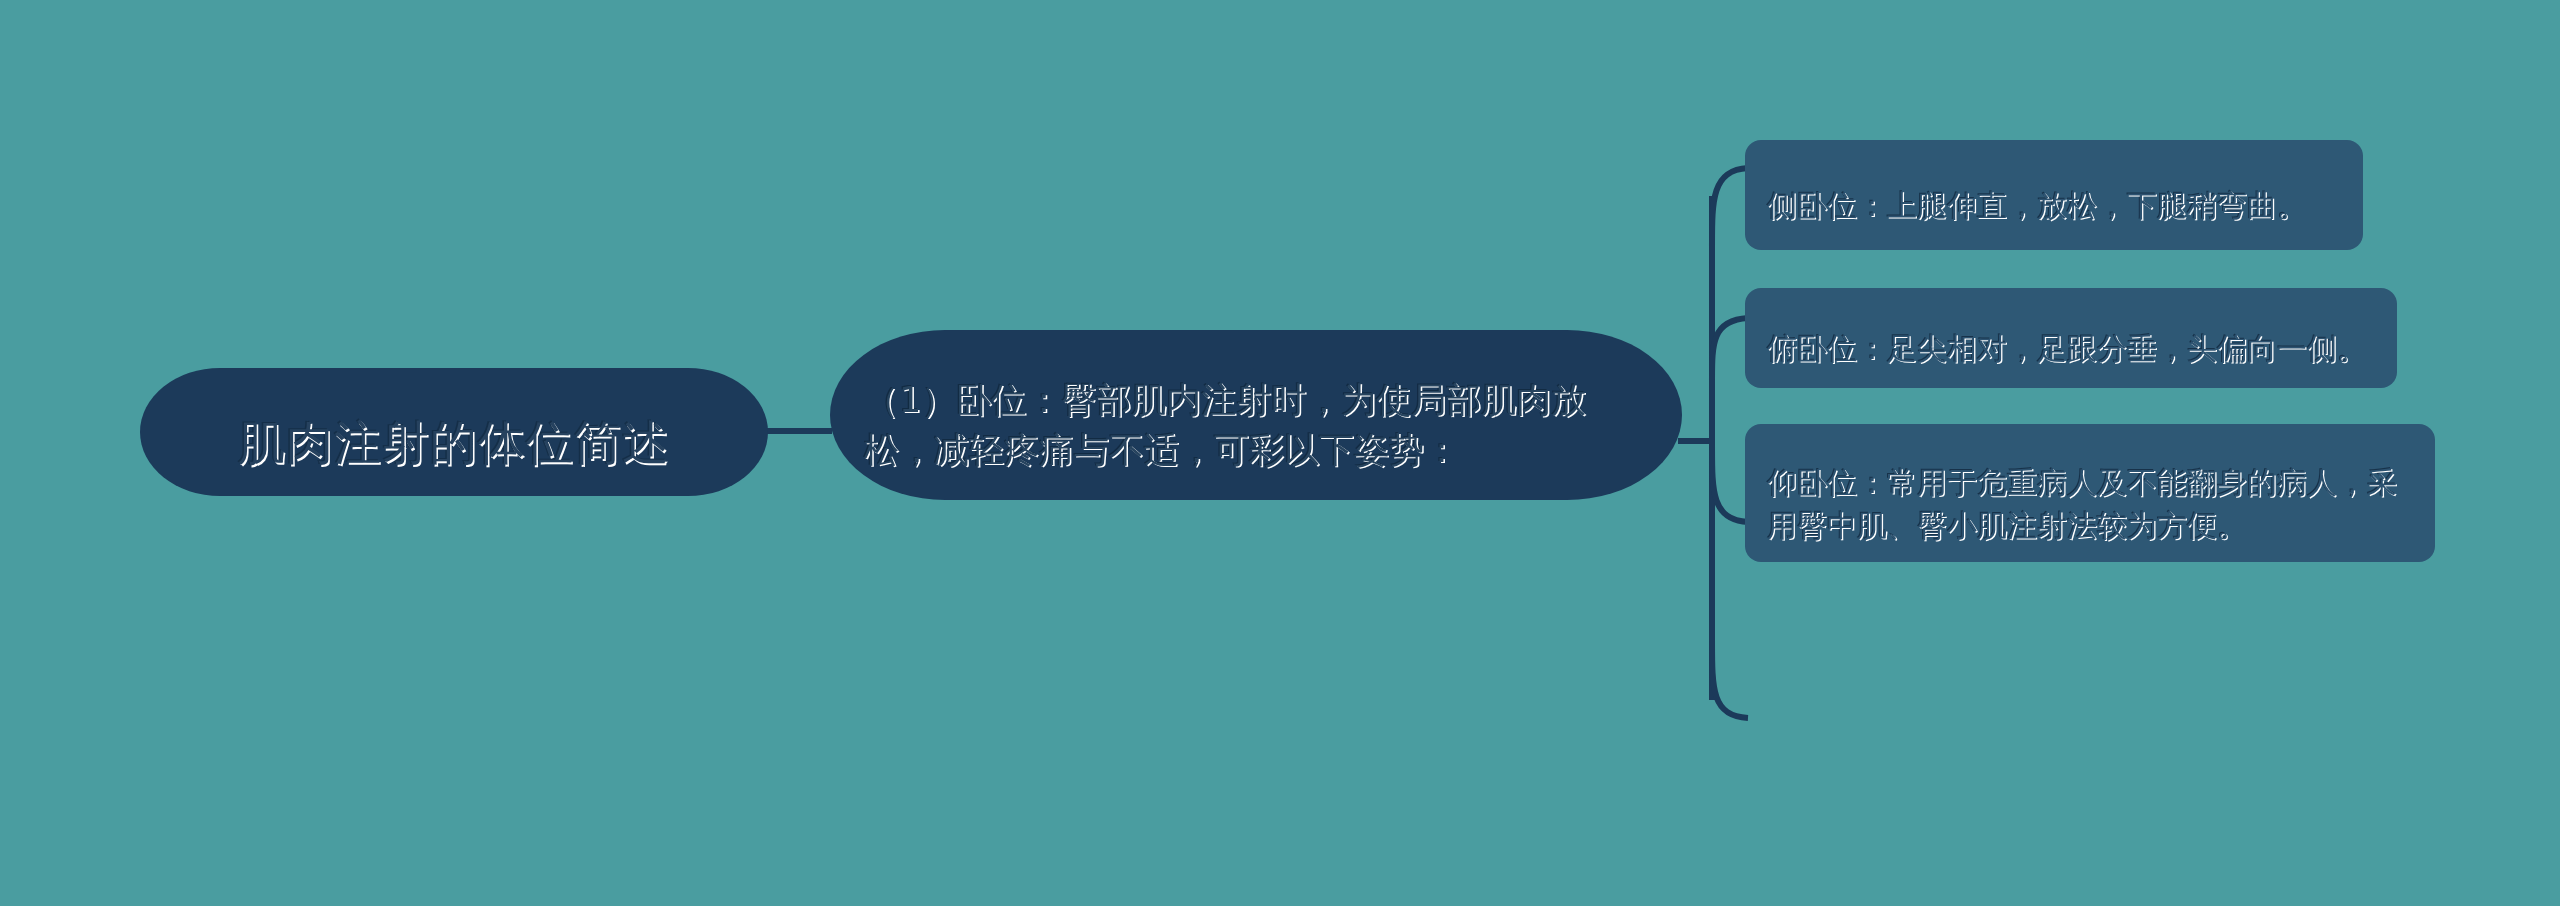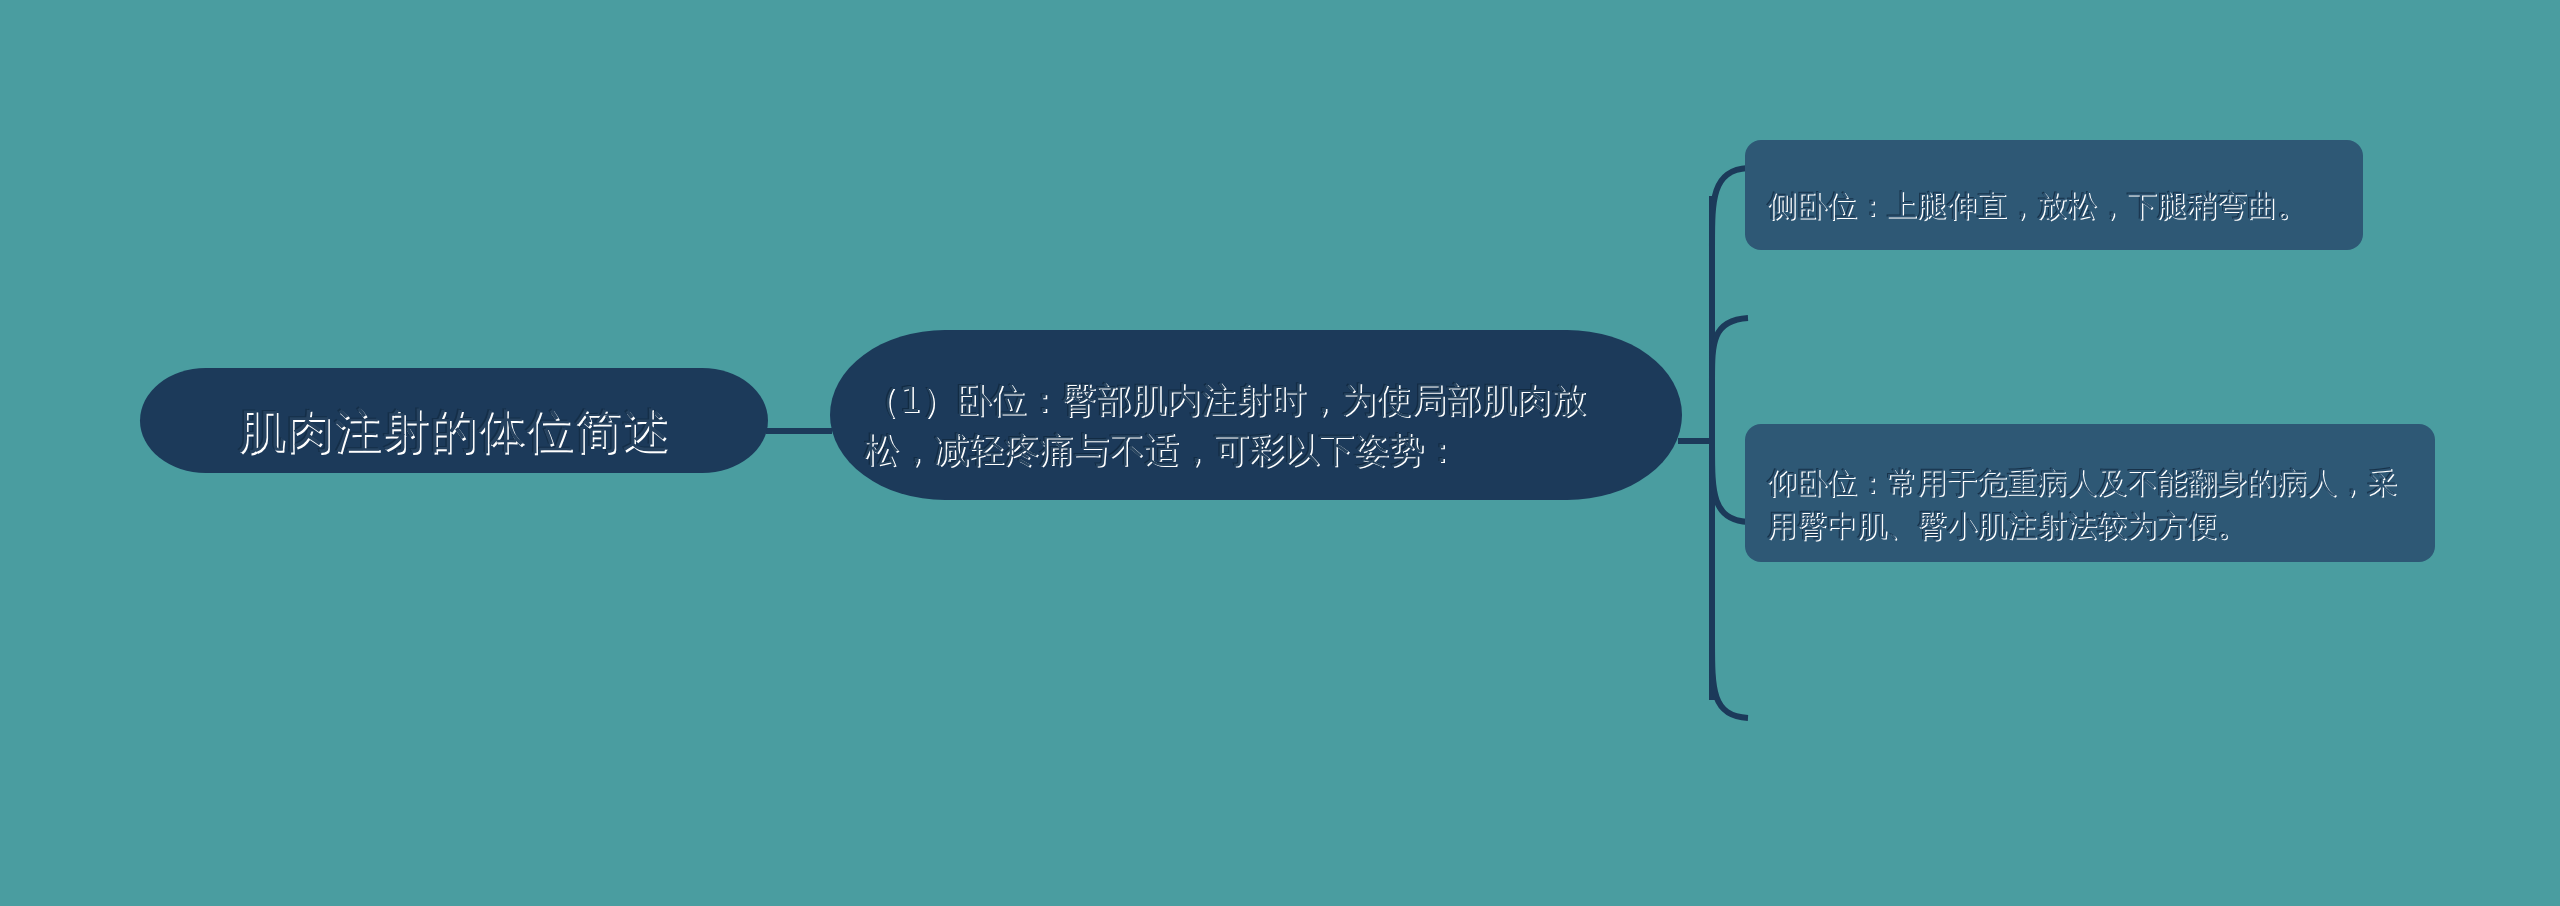--- a/index.html
+++ b/index.html
@@ -42,21 +42,21 @@
     width: 100%;
     display: block;
     margin-top: 22px;
   }
 
   
   #root-node {
     left: 140px;
     top: 368px;
     width: 628px;
-    height: 105px;
+    height: 128px;
     background: #1c3a5a;
     border-radius: 80px / 64px;
     justify-content: center;
   }
   #root-node .txt {
     text-align: center;
     font-size: 47px;
     line-height: 1.25;
     letter-spacing: 1px;
     font-weight: 400;
@@ -135,19 +135,22 @@
   </div>
 
   <div class="node" id="branch-node">
     <span class="txt">（1）卧位：臀部肌内注射时，为使局部肌肉放松，减轻疼痛与不适，可彩以下姿势：</span>
   </div>
 
   <div class="node leaf" id="leaf-0">
     <span class="txt">侧卧位：上腿伸直，放松，下腿稍弯曲。</span>
   </div>
 
+  <div class="node leaf" id="leaf-1">
+    <span class="txt">俯卧位：足尖相对，足跟分垂，头偏向一侧。</span>
+  </div>
 
   <div class="node leaf" id="leaf-2">
     <span class="txt">仰卧位：常用于危重病人及不能翻身的病人，采用臀中肌、臀小肌注射法较为方便。</span>
   </div>
 
 
 </div>
 
 </body></html>

